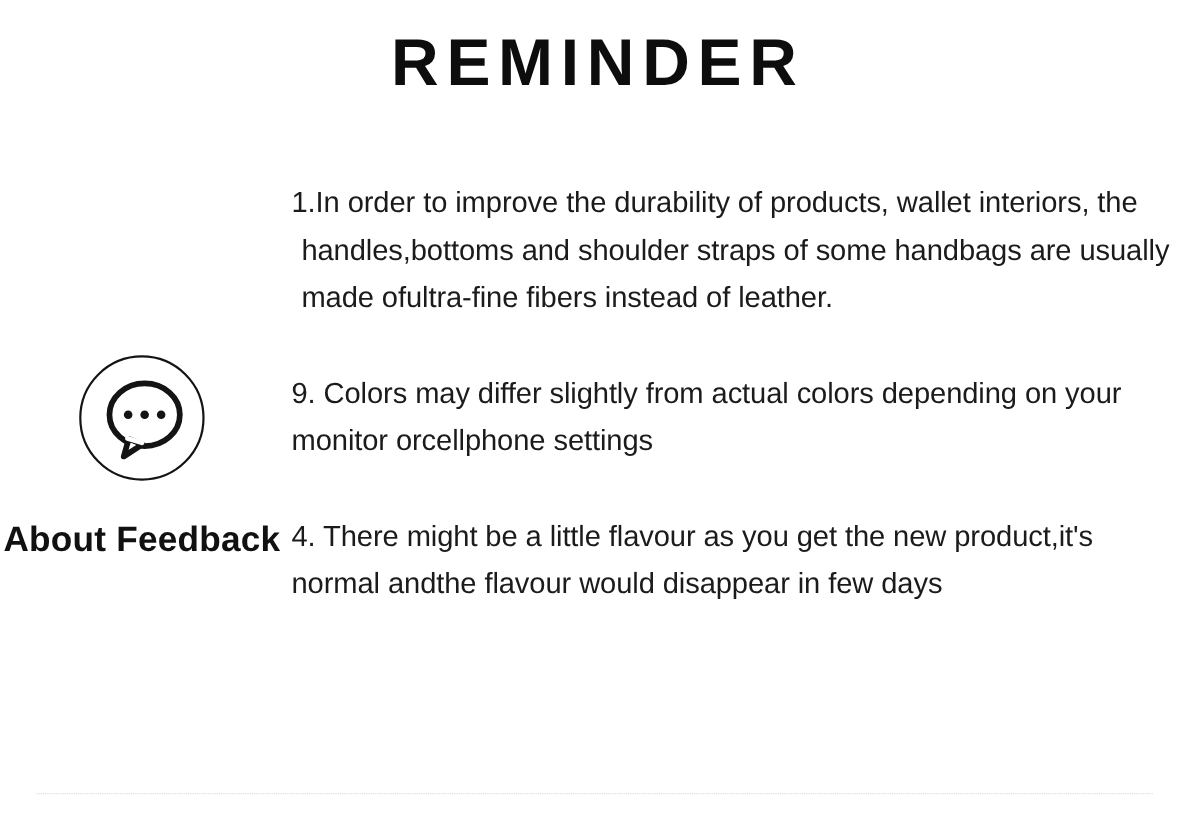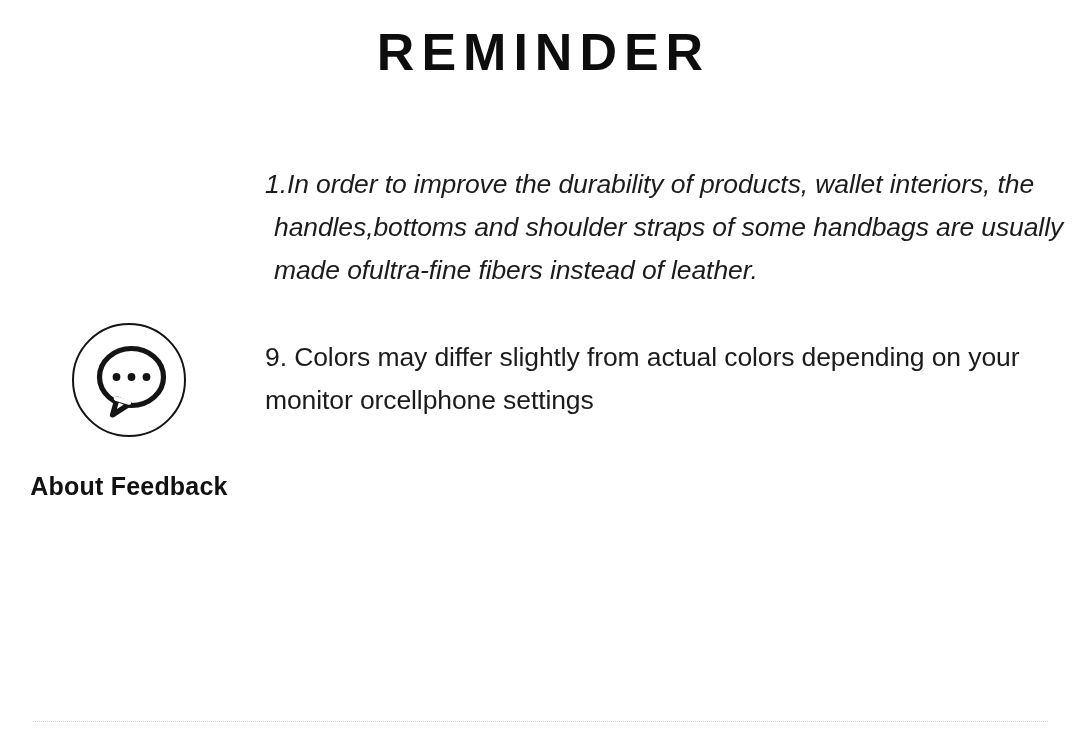--- a/index.html
+++ b/index.html
@@ -25,21 +25,21 @@
     background: #ffffff;
   }
 
   
   .title {
     position: absolute;
     left: 0;
     top: 24px;
     width: 1080px;
     text-align: center;
-    font-size: 52px;
+    font-size: 60px;
     font-weight: 700;
     letter-spacing: 7px;
     color: #0d0d0d;
     line-height: 1.1;
     text-indent: 7px;
   }
 
   
   .feedback-block {
     position: absolute;
@@ -51,21 +51,21 @@
   .bubble-icon {
     width: 116px;
     height: 116px;
     margin: 0 auto;
     display: block;
   }
 
   .feedback-caption {
     margin-top: 34px;
     text-align: center;
-    font-size: 25px;
+    font-size: 32px;
     font-weight: 700;
     letter-spacing: 0.2px;
     color: #111111;
     width: 258px;
   }
 
   
   .notes {
     position: absolute;
     left: 265px;
@@ -81,21 +81,20 @@
     margin-bottom: 44px;
     white-space: pre-wrap;
   }
 
   .note:last-child { margin-bottom: 0; }
 
   
   .note--hanging {
     padding-left: 9px;
     text-indent: -9px;
-    font-style: italic;
   }
 
   
   .divider {
     position: absolute;
     left: 33px;
     top: 721px;
     width: 1015px;
     height: 1px;
     border-top: 1px dotted #d6d8de;
@@ -124,17 +123,18 @@
       <circle cx="60.5" cy="55" r="3.9" fill="#141414"></circle>
       <circle cx="75.5" cy="55" r="3.9" fill="#141414"></circle>
     </svg>
 
     <div class="feedback-caption">About Feedback</div>
   </div>
 
   <div class="notes">
     <p class="note note--hanging">1.In order to improve the durability of products, wallet interiors, the handles,bottoms and shoulder straps of some handbags are usually made ofultra-fine fibers instead of leather.</p>
     <p class="note">9. Colors may differ slightly from actual colors depending on your monitor orcellphone settings</p>
+    <p class="note">4. There might be a little flavour as you get the new product,it's normal andthe flavour would disappear in few days</p>
   </div>
 
   <div class="divider"></div>
 
 </div>
 
 </body></html>

